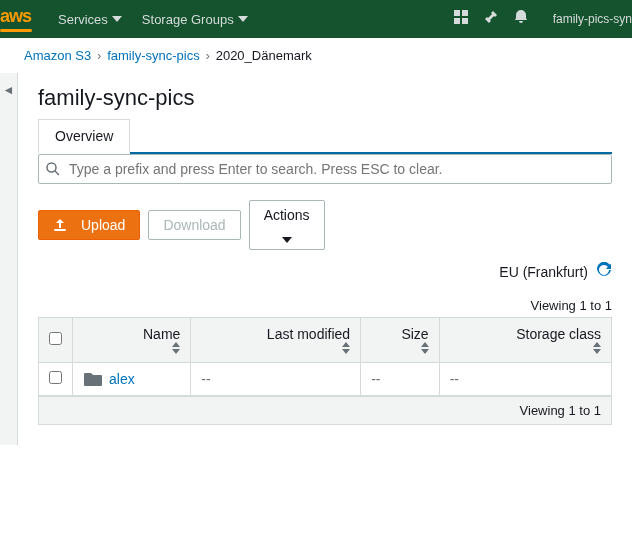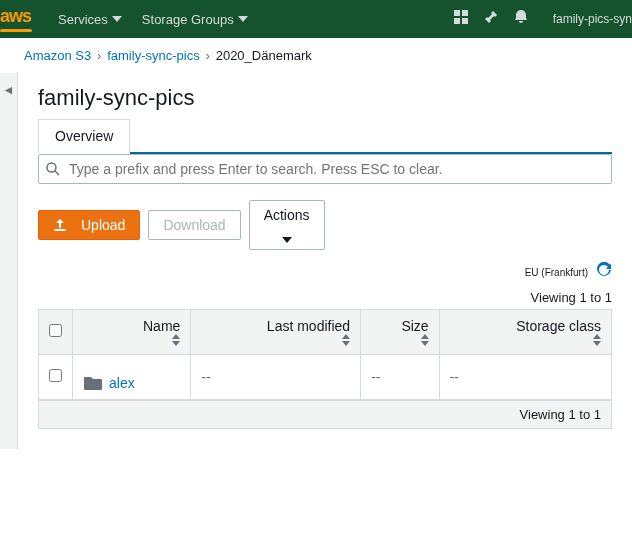--- a/index.html
+++ b/index.html
@@ -181,22 +181,22 @@
       border: 1px solid #aab7b8;
       flex-direction: column;
     }
 
     
     .region-bar {
       display: flex;
       justify-content: flex-end;
       align-items: center;
       gap: 8px;
-      margin-bottom: 4px;
-      font-size: 10px;
+      margin-bottom: 12px;
+      font-size: 14px;
       color: #16191f;
     }
     .refresh-icon { color: #0073bb; font-size: 16px; cursor: pointer; }
 
     
     .viewing-info {
       text-align: right;
       font-size: 13px;
       color: #16191f;
       padding: 4px 0;
@@ -223,21 +223,21 @@
       padding: 8px 10px;
       color: #16191f;
     }
     .s3-table td.dash { color: #687078; }
     .col-header {
       display: flex;
       align-items: flex-end;
       gap: 0;
       flex-direction: column;
     }
-    .file-link { color: #0073bb; cursor: pointer; text-decoration: none; display: flex; align-items: center; margin-top: 12px; }
+    .file-link { color: #0073bb; cursor: pointer; text-decoration: none; display: flex; align-items: center; }
     .table-footer {
       background: #f2f3f3;
       border: 1px solid #d5dbdb;
       padding: 6px 10px;
       text-align: right;
       font-size: 13px;
       color: #16191f;
     }
     input[type="checkbox"] { cursor: pointer; }
   </style>

